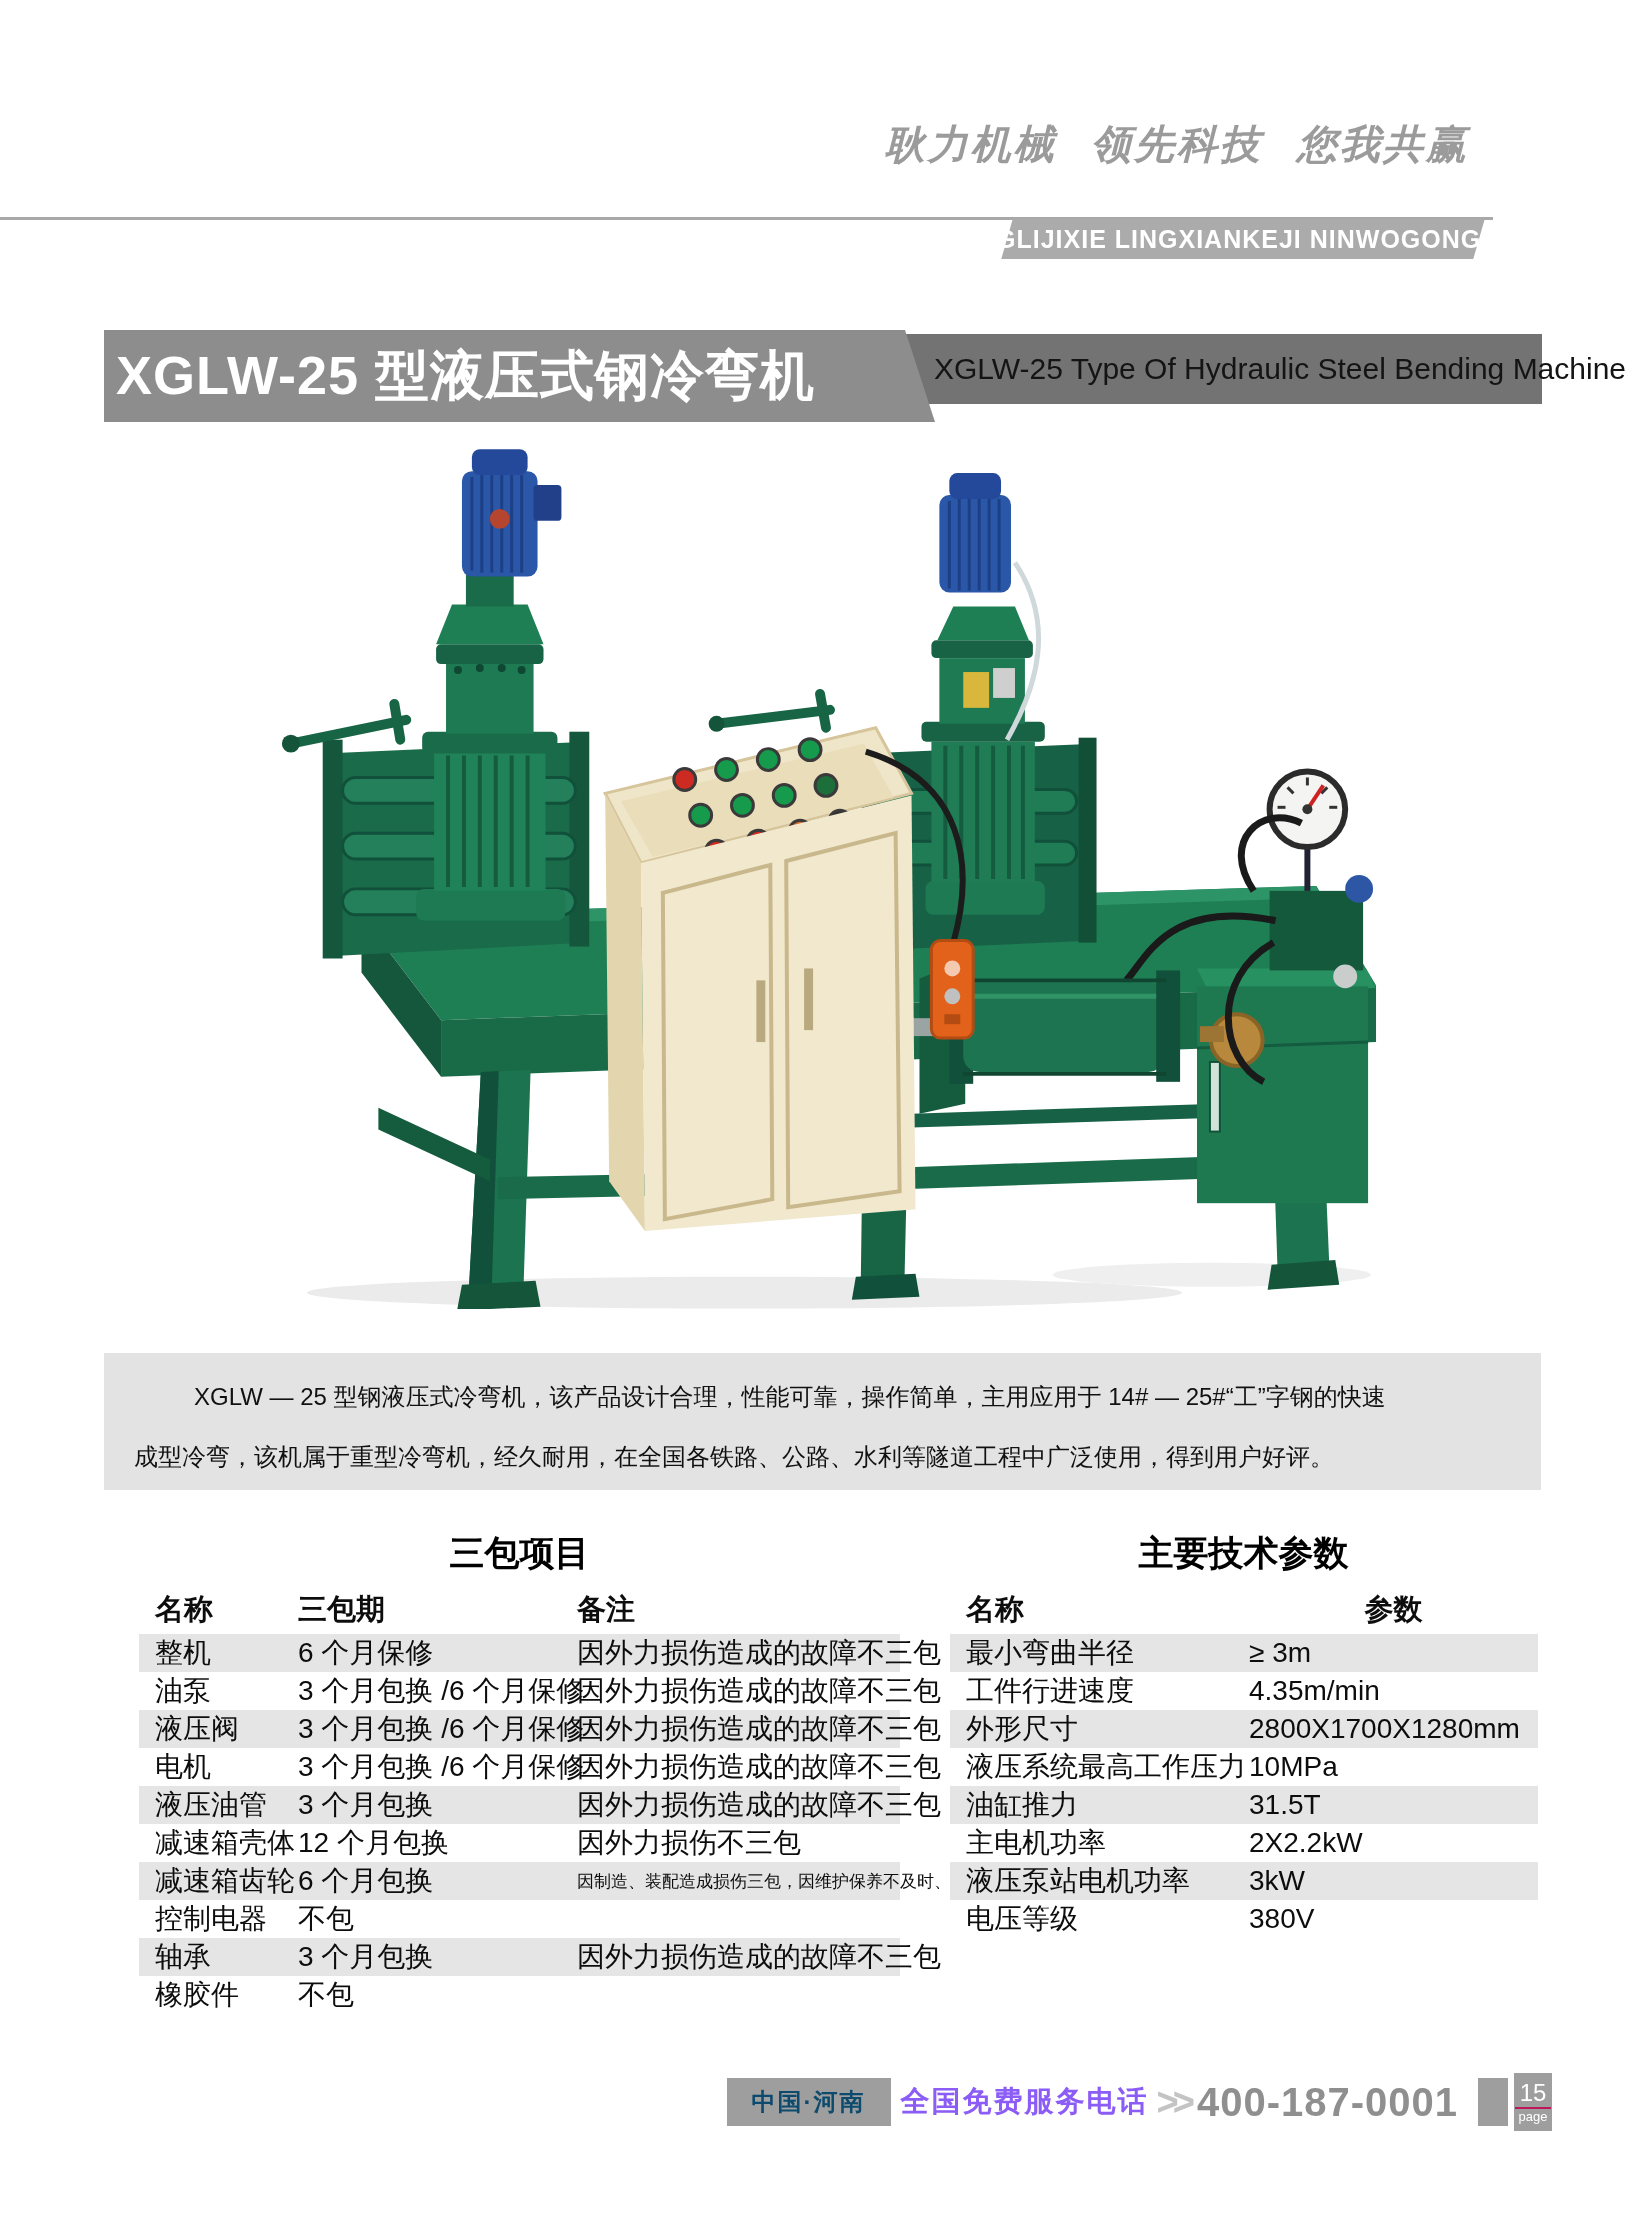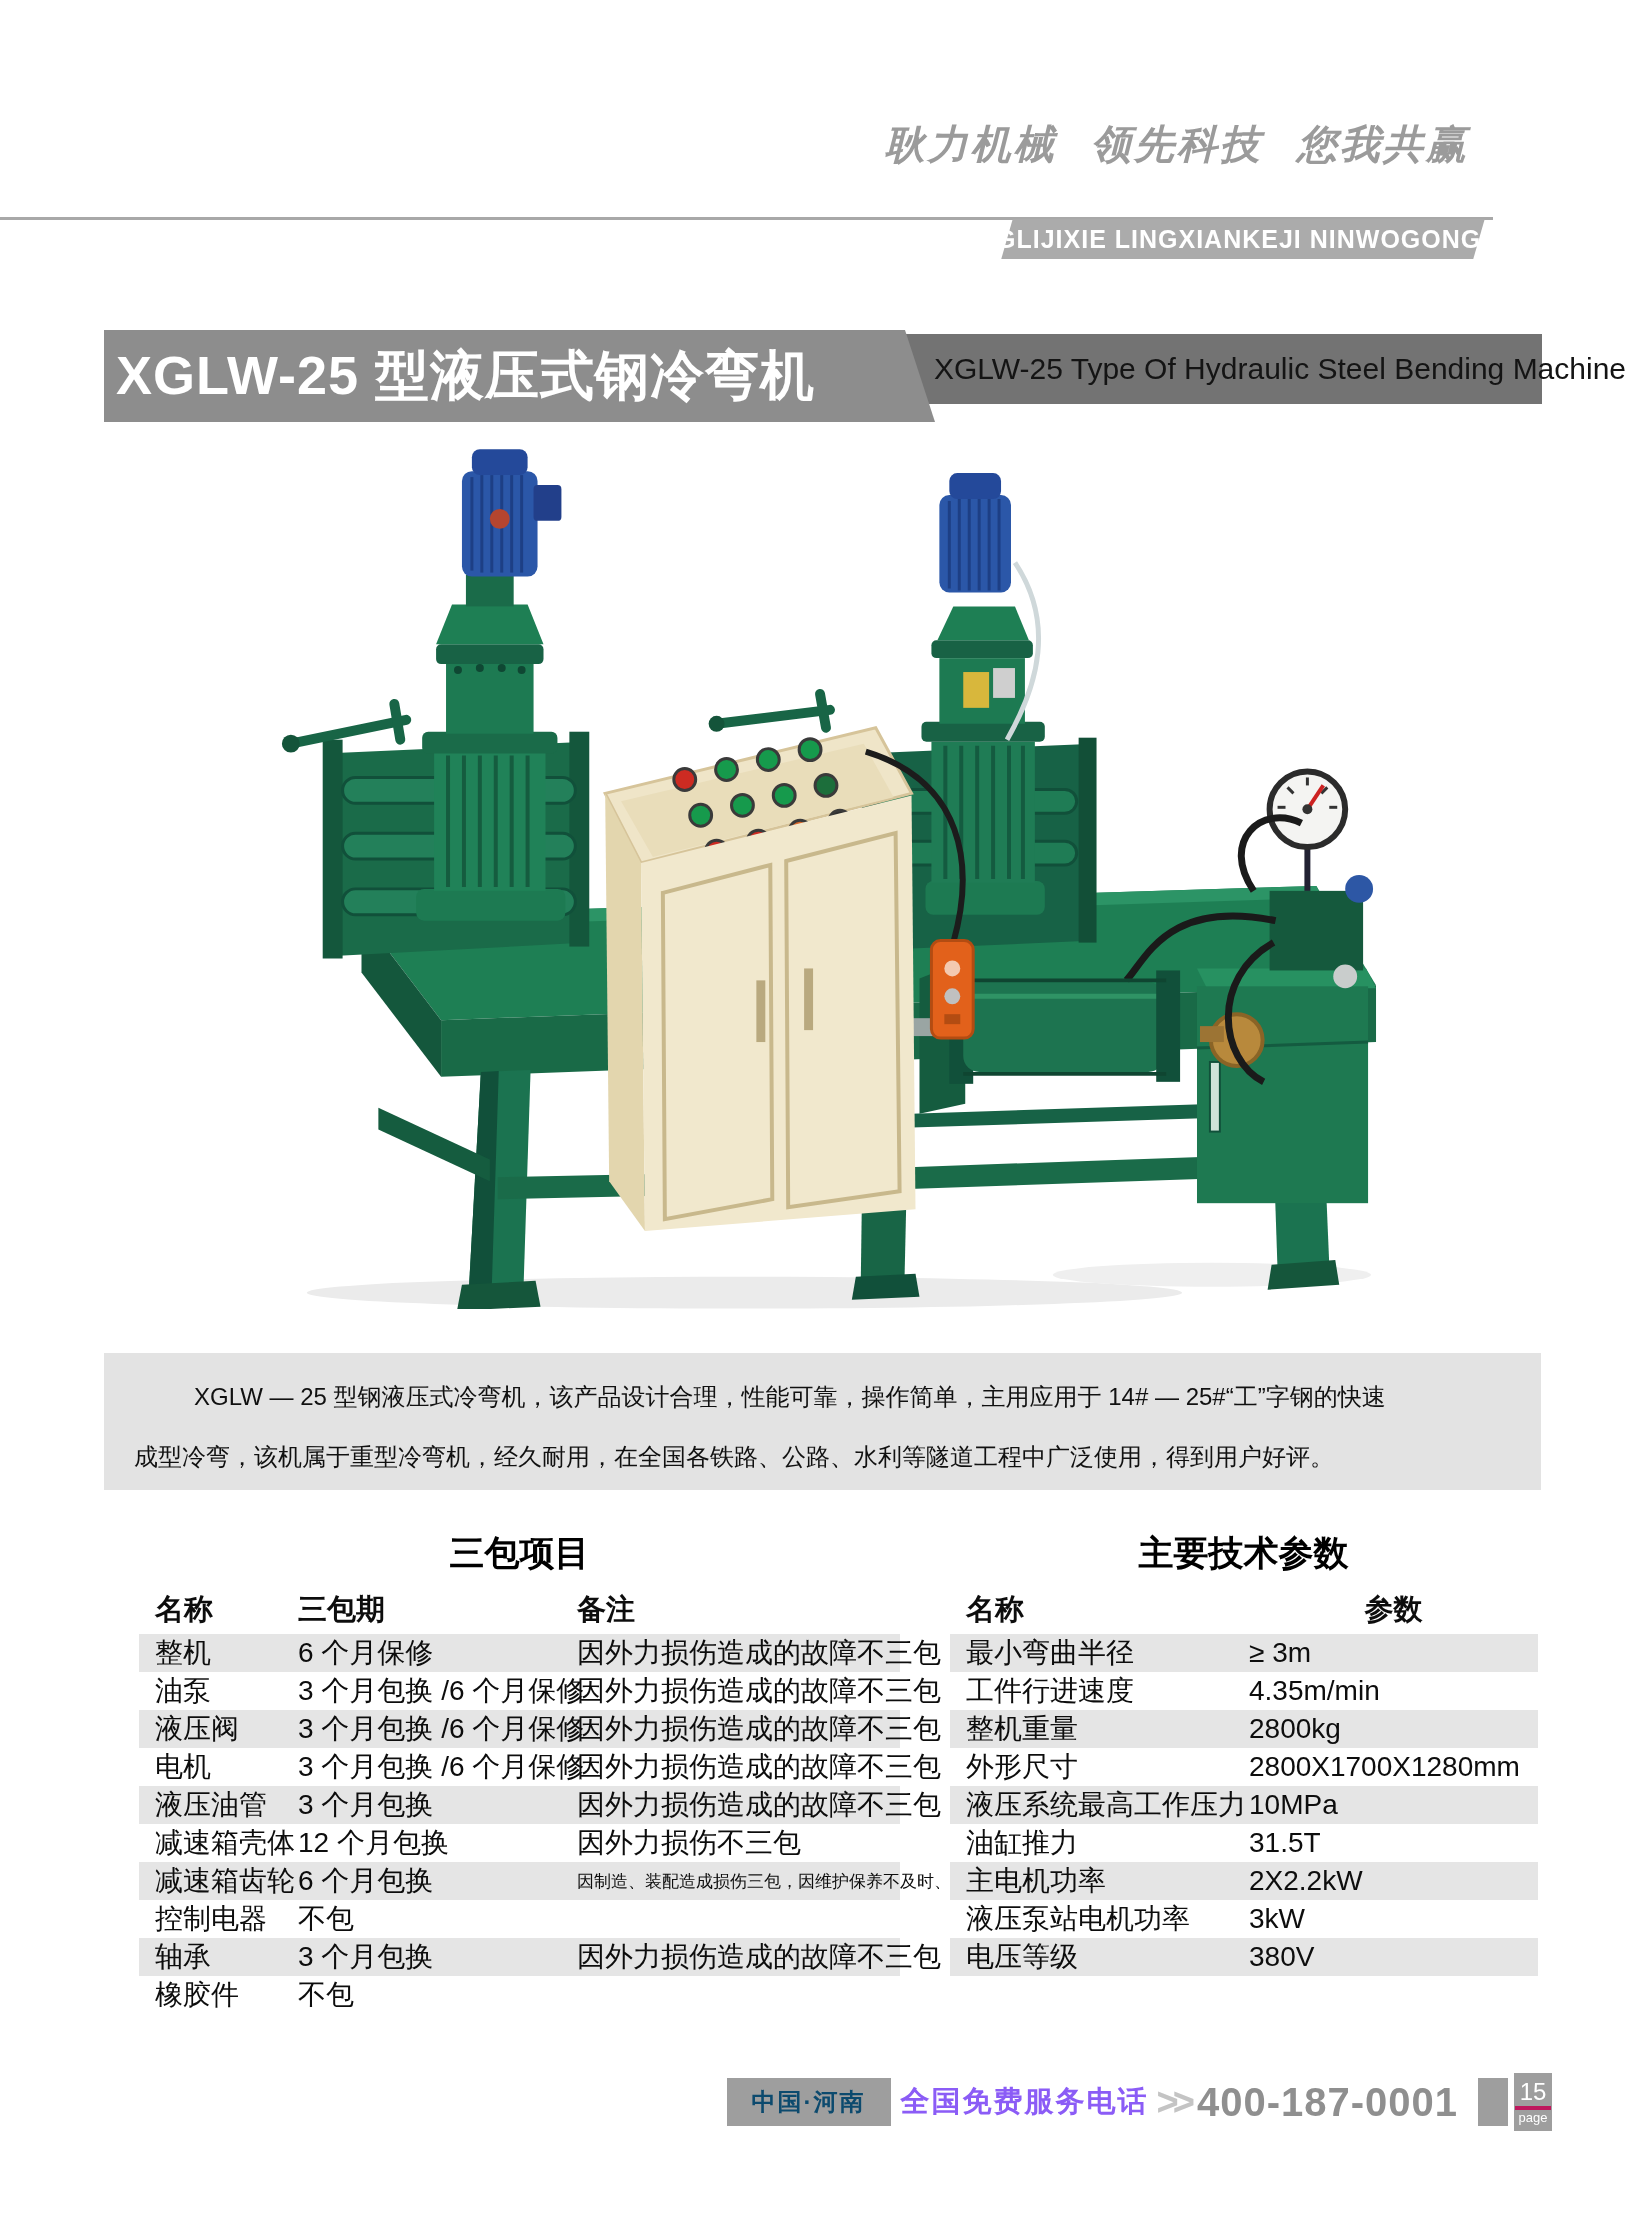--- a/index.html
+++ b/index.html
@@ -55,21 +55,21 @@
   
   .footer{position:absolute;top:2073px;right:94px;display:flex;align-items:center;height:58px;}
   .region{background:#9e9e9e;color:#0c4a6e;font-weight:bold;font-size:24px;height:48px;
           display:inline-flex;align-items:center;padding:0 25px;letter-spacing:2px;white-space:nowrap;}
   .hotline{color:#8b5cf6;font-weight:bold;font-size:29px;margin-left:10px;letter-spacing:2px;white-space:nowrap;}
   .arrows{color:#c4c4c4;font-weight:bold;font-size:38px;margin-left:8px;letter-spacing:-6px;padding-right:8px;}
   .phone{color:#8f8f8f;font-weight:bold;font-size:40px;letter-spacing:1px;white-space:nowrap;}
   .sq{width:30px;height:48px;background:#9e9e9e;margin-left:20px;}
   .pagebox{width:38px;height:58px;background:#9e9e9e;margin-left:6px;display:inline-flex;
            flex-direction:column;align-items:center;justify-content:center;color:#fff;}
-  .pnum{font-size:24px;border-bottom:4px solid #be185d;padding:0 5px 1px 5px;line-height:26px;}
+  .pnum{font-size:24px;border-bottom:2px solid #be185d;padding:0 5px 1px 5px;line-height:26px;}
   .plabel{font-size:13px;line-height:16px;}
 </style>
 </head>
 <body>
 
 <div id="page">
 
   <div class="slogan">耿力机械  领先科技  您我共赢</div>
   <div class="header-line"></div>
   <div class="banner">
@@ -339,24 +339,20 @@
     <tbody>
       <tr>
         <td class="first">最小弯曲半径</td>
         <td>≥ 3m</td>
       </tr>
       <tr>
         <td class="first">工件行进速度</td>
         <td>4.35m/min</td>
       </tr>
       <tr>
-        <td class="first">整机重量</td>
-        <td>2800kg</td>
-      </tr>
-      <tr>
         <td class="first">外形尺寸</td>
         <td>2800X1700X1280mm</td>
       </tr>
       <tr>
         <td class="first">液压系统最高工作压力</td>
         <td>10MPa</td>
       </tr>
       <tr>
         <td class="first">油缸推力</td>
         <td>31.5T</td>

